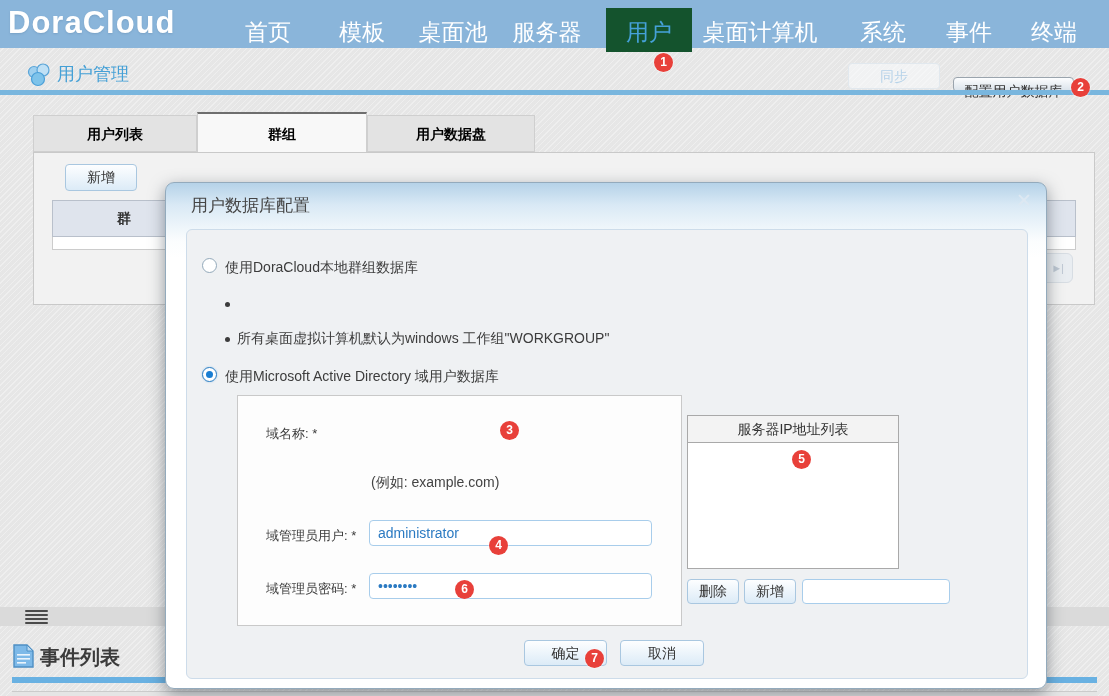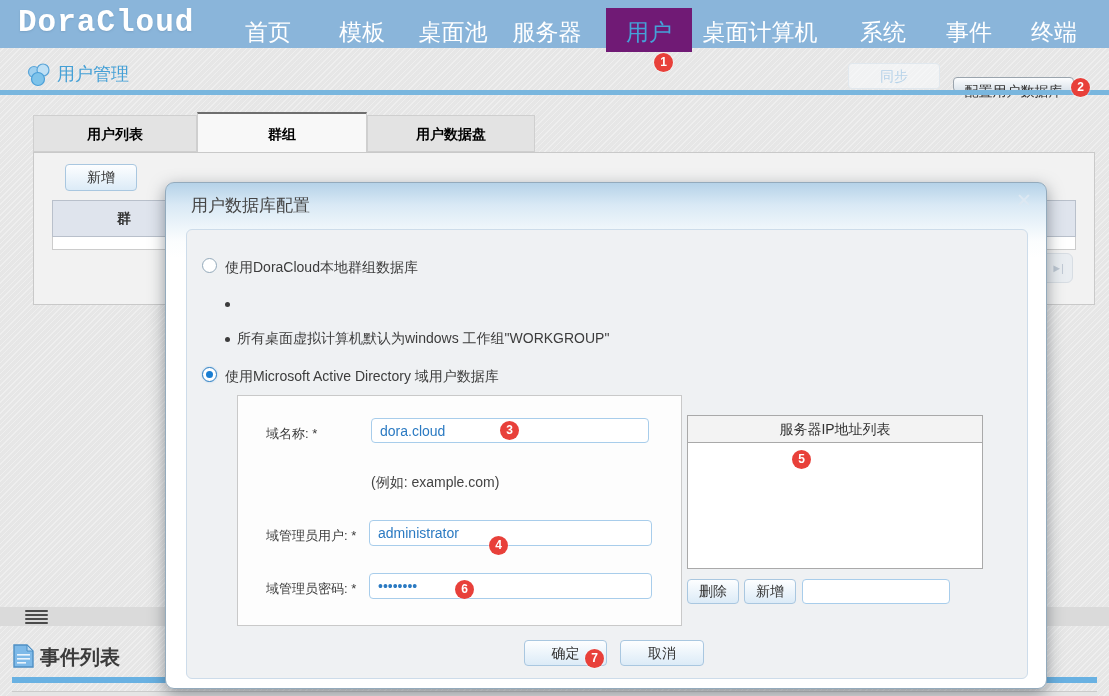--- a/index.html
+++ b/index.html
@@ -9,25 +9,25 @@
     background:#e9e9e9; position:relative; color:#333;
   }
   .stage { position:absolute; inset:0; width:1109px; height:696px;
     background:#e9e9e9;
     background-image:repeating-linear-gradient(135deg, rgba(255,255,255,.25) 0 1px, rgba(0,0,0,.012) 1px 4px);
   }
   .abs { position:absolute; }
 
   
   .nav { left:0; top:0; width:1109px; height:48px; background:#8ab5da; }
-  .brand { left:18px; top:5px; font-size:31px; font-weight:bold; color:#fff;
-    font-family:Liberation Mono, monospace; letter-spacing:1px; text-shadow:0 1px 2px rgba(120,160,195,.9); }
+  .brand { left:8px; top:5px; font-size:31px; font-weight:bold; color:#fff;
+    font-family:Liberation Sans, sans-serif; letter-spacing:1px; text-shadow:0 1px 2px rgba(120,160,195,.9); }
   .navitem { top:8px; height:44px; line-height:48px; text-align:center;
     font-size:23px; color:#fff; cursor:pointer; }
-  .navitem.active { background:#701a75; color:#45a1d8; }
+  .navitem.active { background:#14532d; color:#45a1d8; }
 
   
   .page-title { left:57px; top:62px; font-size:18px; color:#45a0d6; }
   .btn { border:1px solid #a9c7e0; border-radius:4px;
     background:linear-gradient(#fdfeff,#dcebf7); color:#333; font-size:14px;
     text-align:center; cursor:pointer; font-family:inherit; }
   .btn-sync { left:848px; top:63px; width:92px; height:26px; line-height:24px;
     background:rgba(250,252,254,.55); border:1px solid #e1e8ee; color:#b7d3e9; }
   .btn-config { left:953px; top:77px; width:121px; height:15px; line-height:26px;
     background:linear-gradient(#fcfdfe,#d9e2ea); border:1px solid #9aa4ad; }
@@ -77,21 +77,21 @@
   .bullet-dot { width:5px; height:5px; border-radius:50%; background:#3c3c3c; }
   .bullet-text { font-size:14px; color:#3c3c3c; }
 
   .form-box { left:50px; top:165px; width:445px; height:231px;
     background:#fdfdfd; border:1px solid #c9c9c9; }
   .flabel { font-size:13px; color:#3c3c3c; }
   .fhint { font-size:14px; color:#444; }
   .tinput { border:1px solid #a8cdeb; border-radius:4px; background:#fff;
     color:#2b7ac2; font-size:14px; padding:0 8px; font-family:inherit; outline:none; }
 
-  .ip-panel { left:500px; top:185px; width:296px; }
+  .ip-panel { left:500px; top:185px; width:212px; }
   .ip-head { height:28px; line-height:27px; text-align:center; font-size:14px; color:#333;
     background:#f3f3f3; border:1px solid #a9a9a9; }
   .ip-list { height:126px; background:#fff; border:1px solid #a9a9a9; border-top:none; }
   .ip-item { position:absolute; left:5px; right:5px; top:6px; height:21px; line-height:21px;
     background:#f4e27c; border-radius:8px; padding-left:14px; font-size:13px; color:#555; cursor:pointer; }
   .ip-btnrow { position:absolute; left:0; top:164px; width:263px; }
 
   .badge { position:absolute; width:19px; height:19px; border-radius:50%;
     background:#e8403a; color:#fff; font-size:12px; font-weight:bold;
     line-height:19px; text-align:center; box-shadow:0 0 0 1px rgba(255,255,255,.35); z-index:50; }
@@ -174,21 +174,20 @@
       <div class="abs opt-label" style="left:38px;top:29px;">使用DoraCloud本地群组数据库</div>
       <div class="abs bullet-dot" style="left:38px;top:72px;"></div>
       <div class="abs bullet-dot" style="left:38px;top:107px;"></div>
       <div class="abs bullet-text" style="left:50px;top:100px;">所有桌面虚拟计算机默认为windows 工作组"WORKGROUP"</div>
 
       <div class="abs radio sel" style="left:15px;top:137px;"></div>
       <div class="abs opt-label" style="left:38px;top:138px;">使用Microsoft Active Directory 域用户数据库</div>
 
       <div class="abs form-box">
         <div class="abs flabel" style="left:28px;top:29px;">域名称: *</div>
-        <input class="abs tinput" style="left: 133px; top: 22px; width: 278px; height: 25px;" value="dora.cloud">
         <div class="badge" style="left:262px;top:25px;">3</div>
 
         <div class="abs fhint" style="left:133px;top:78px;">(例如: example.com)</div>
 
         <div class="abs flabel" style="left:28px;top:131px;">域管理员用户: *</div>
         <input class="abs tinput" style="left: 131px; top: 124px; width: 283px; height: 26px;" value="administrator">
         <div class="badge" style="left:251px;top:140px;">4</div>
 
         <div class="abs flabel" style="left:28px;top:184px;">域管理员密码: *</div>
         <input class="abs tinput" style="left: 131px; top: 177px; width: 283px; height: 26px;" value="••••••••">

